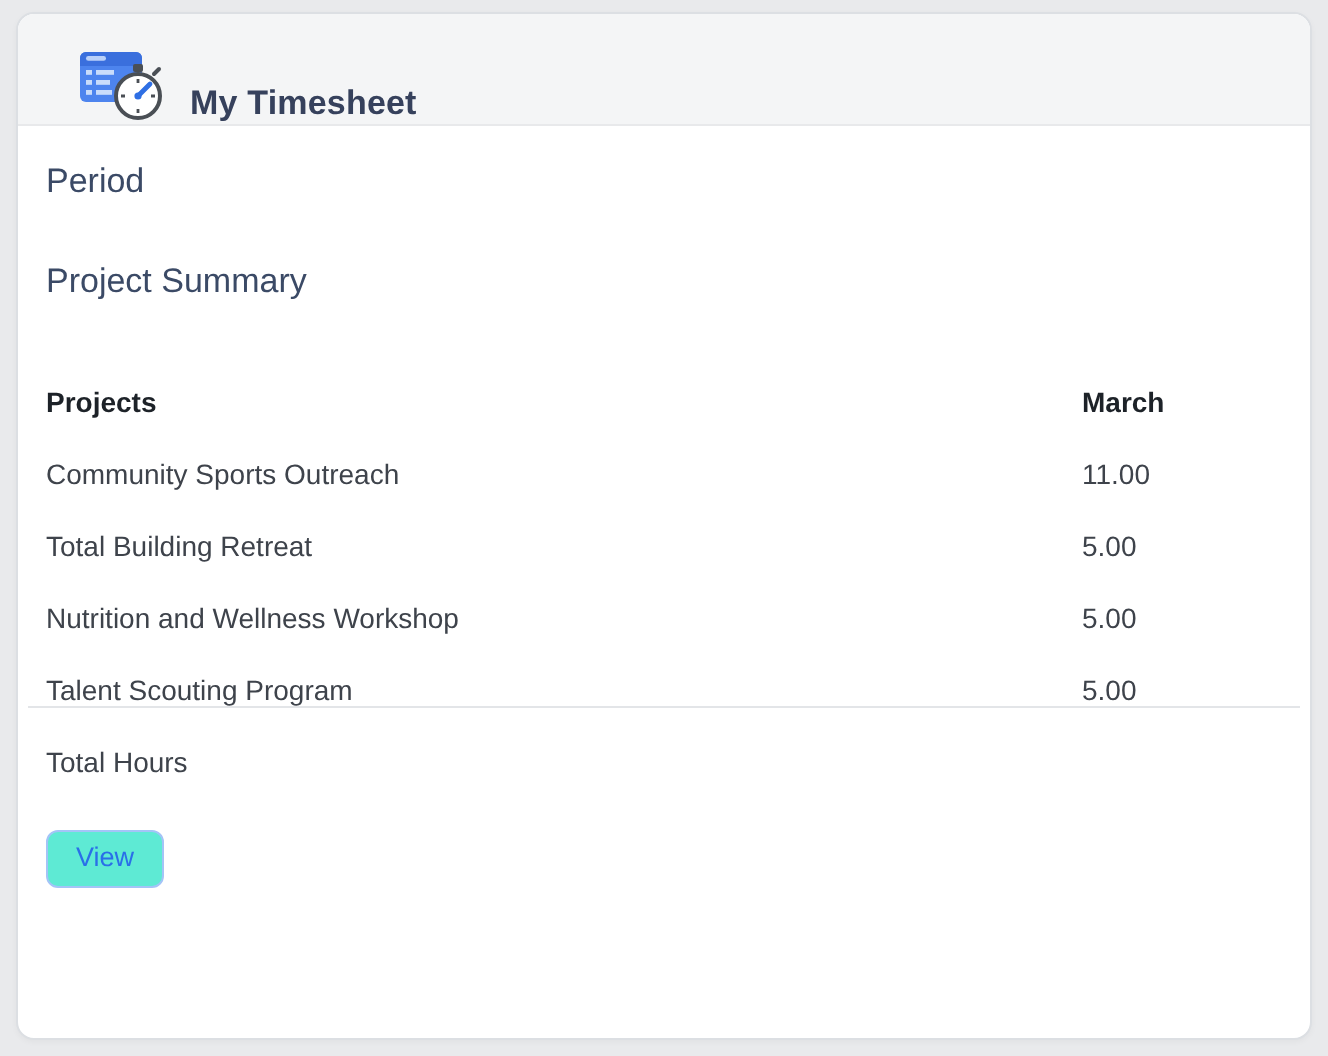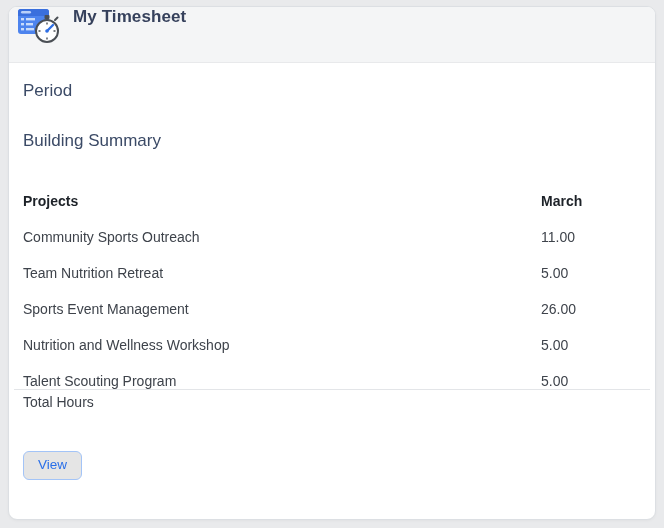--- a/index.html
+++ b/index.html
@@ -17,22 +17,22 @@
     border: 1px solid #dcdfe3;
     border-radius: 9px;
     box-shadow: 0 1px 3px rgba(0,0,0,0.04);
     overflow: hidden;
   }
   .card-header {
     height: 56px;
     background: #f4f5f6;
     border-bottom: 1px solid #e8e9eb;
     display: flex;
-    align-items: flex-start;
-    padding: 0 8px;
+    align-items: flex-end;
+    padding: 0 30px;
   }
   .card-header .icon-wrap {
     width: 44px; height: 38px;
     flex: 0 0 auto;
     display: flex; align-items: center; justify-content: center;
   }
   .card-title {
     margin-left: 12px;
     font-size: 17px;
     font-weight: 700;
@@ -60,28 +60,28 @@
     align-items: flex-end;
     height: 36px;
     font-size: 14px;
     color: #3e434b;
   }
   .cell-project { flex: 1; }
   .cell-hours { width: 100px; flex: 0 0 auto; }
   .trow.thead { color: #1d2228; font-weight: 700; }
   .trow.total {
     margin: 0 -9px;
-    padding: 15px 9px;
+    padding: 0 9px;
     border-top: 1px solid #e3e5e8;
   }
   .trow.total .cell-hours { font-weight: 700; color: #1d2228; }
   .view-button {
     margin-top: 26px;
     display: inline-block;
-    background: #e5e5e5;
+    background: #5eead4;
     border: 1px solid #a3c4f7;
     border-radius: 6px;
     padding: 5px 14px 6px 14px;
     font-family: inherit;
     font-size: 13.5px;
     font-weight: 500;
     color: #2a6fe8;
     cursor: pointer;
     line-height: 16px;
   }
@@ -115,40 +115,36 @@
         <circle cx="30" cy="24" r="1.8" fill="#2f6fe4"></circle>
       </svg>
     </span>
     <span class="card-title">My Timesheet</span>
   </div>
 
   <div class="card-body">
 
     <div class="section-heading period-heading">Period</div>
 
-    <div class="section-heading summary-heading">Building Summary</div>
+    <div class="section-heading summary-heading">Project Summary</div>
 
     <div class="table">
       <div class="trow thead">
         <span class="cell-project">Projects</span>
         <span class="cell-hours">March</span>
       </div>
 
       <div>
           <div class="trow">
             <span class="cell-project">Community Sports Outreach</span>
             <span class="cell-hours">11.00</span>
           </div>
           <div class="trow">
-            <span class="cell-project">Team Nutrition Retreat</span>
+            <span class="cell-project">Total Building Retreat</span>
             <span class="cell-hours">5.00</span>
-          </div>
-          <div class="trow">
-            <span class="cell-project">Sports Event Management</span>
-            <span class="cell-hours">26.00</span>
           </div>
           <div class="trow">
             <span class="cell-project">Nutrition and Wellness Workshop</span>
             <span class="cell-hours">5.00</span>
           </div>
           <div class="trow">
             <span class="cell-project">Talent Scouting Program</span>
             <span class="cell-hours">5.00</span>
           </div>
         </div>

